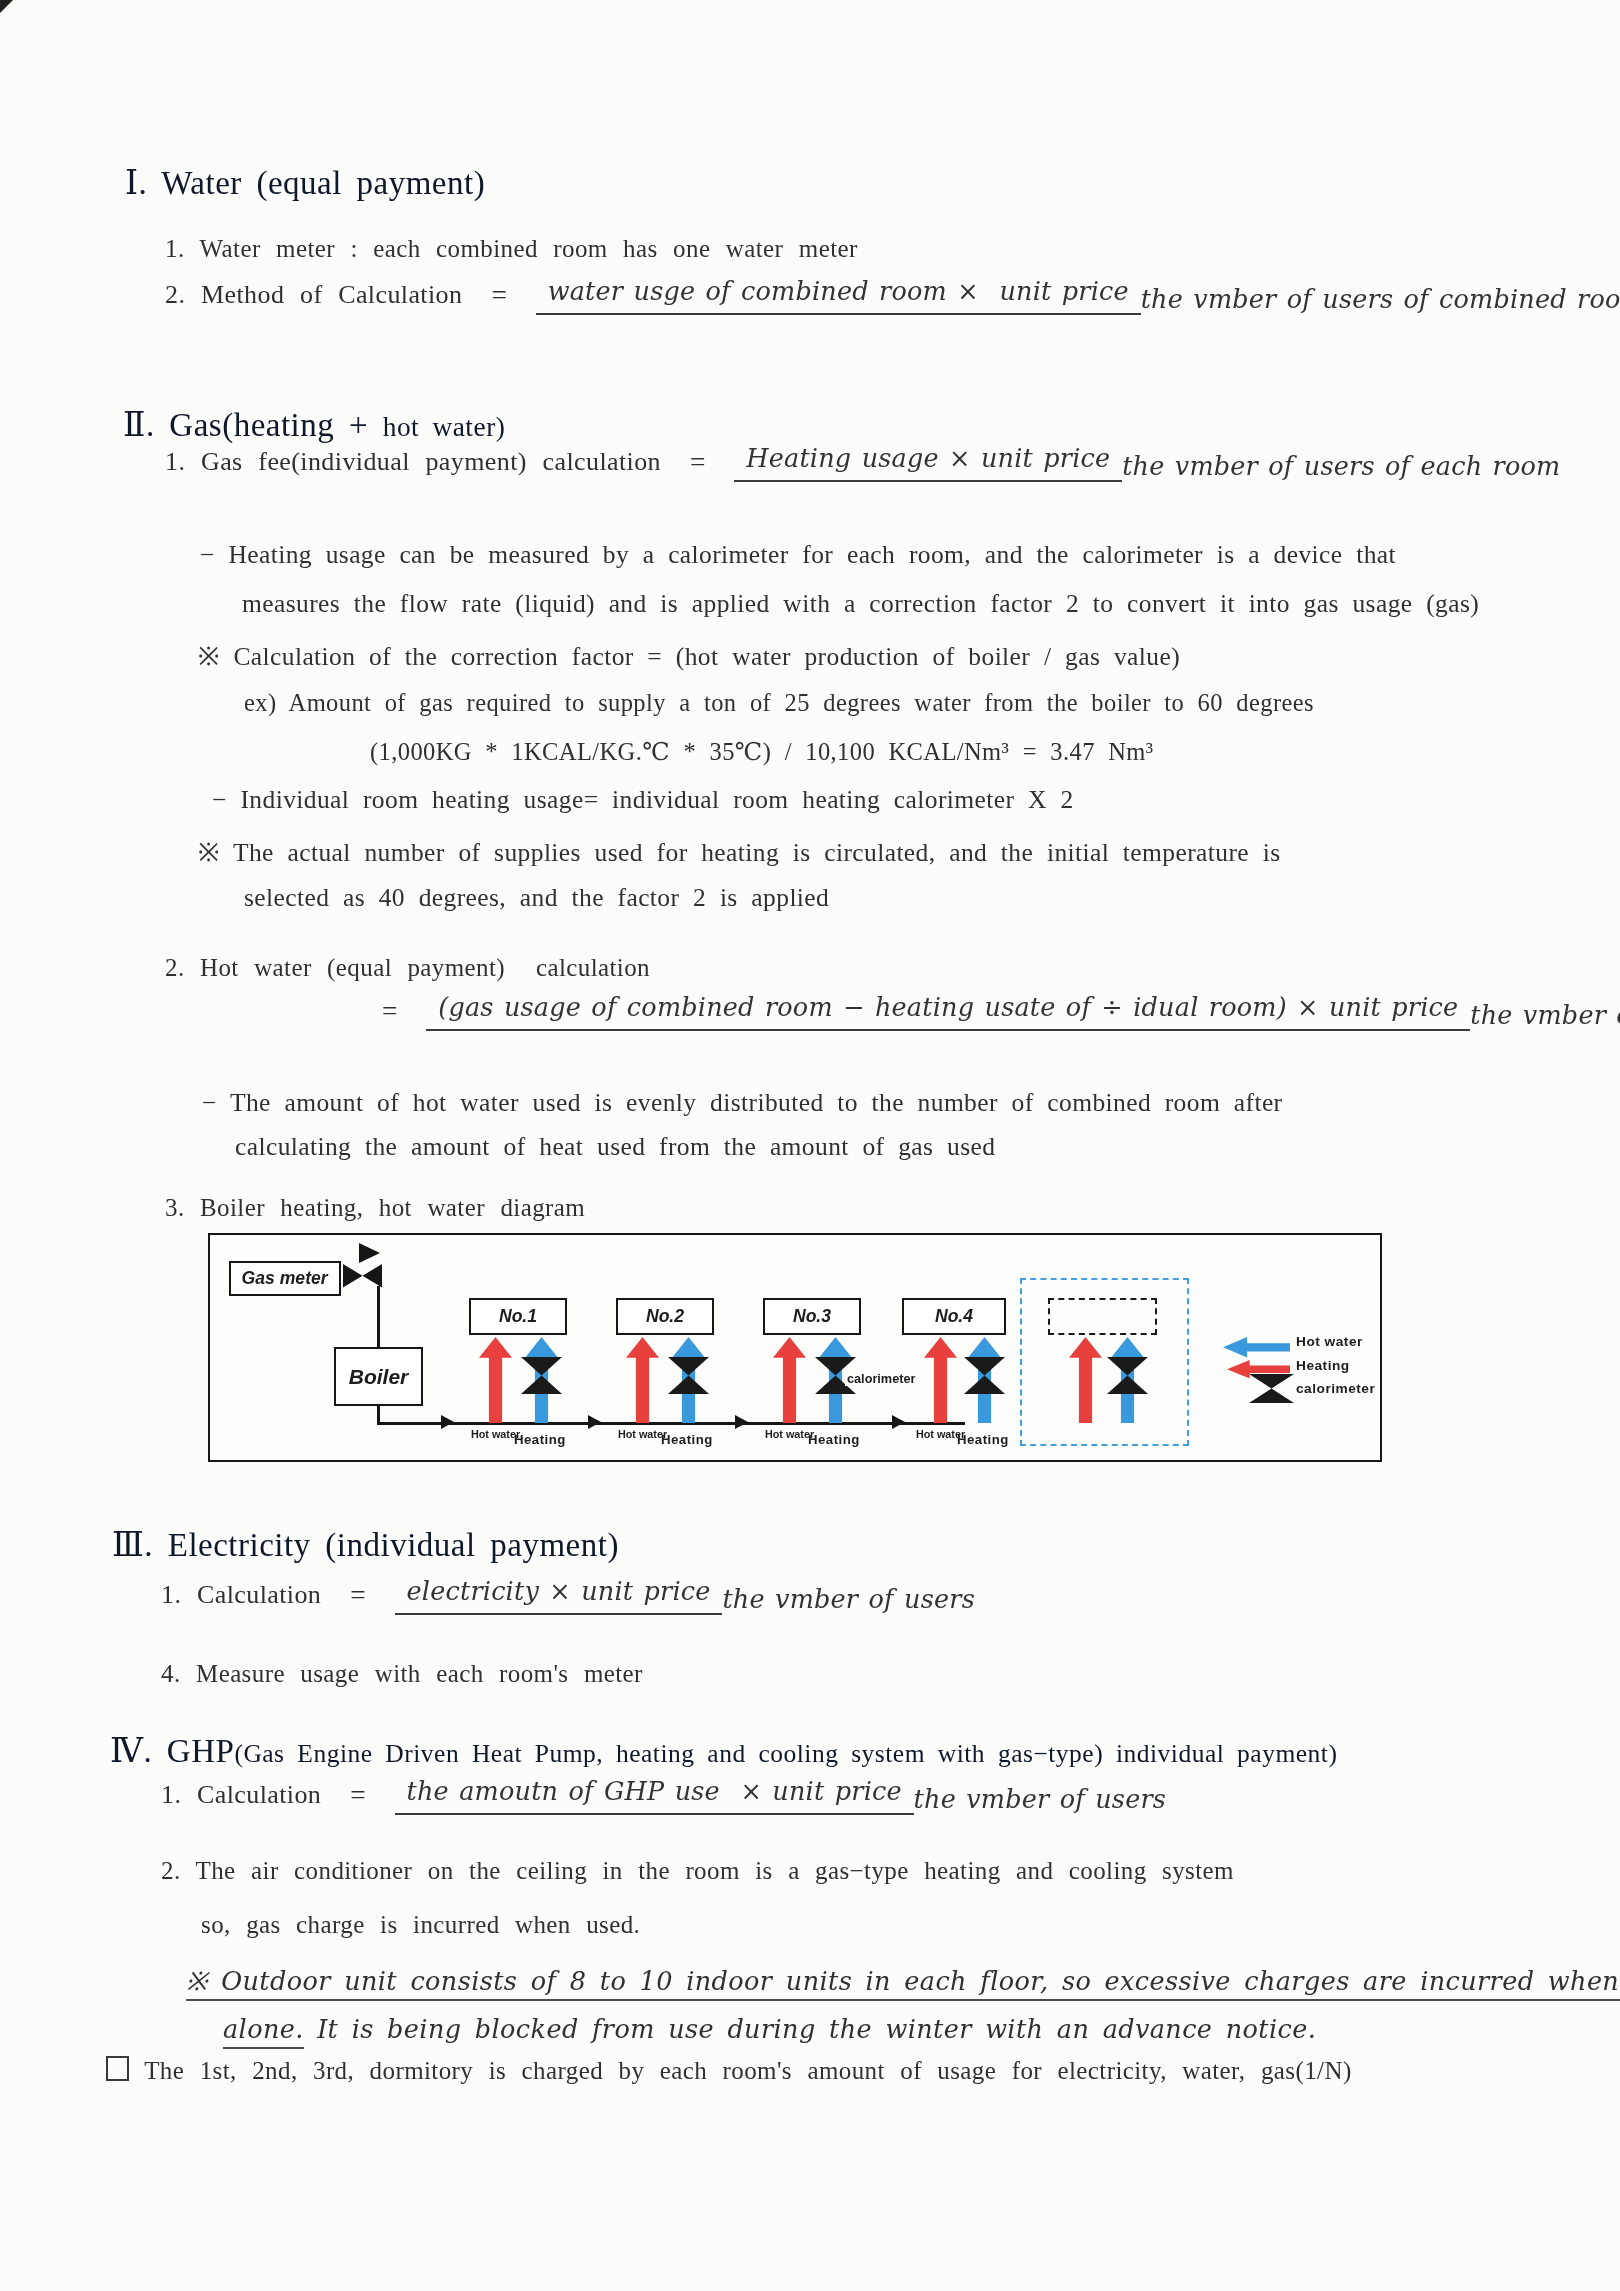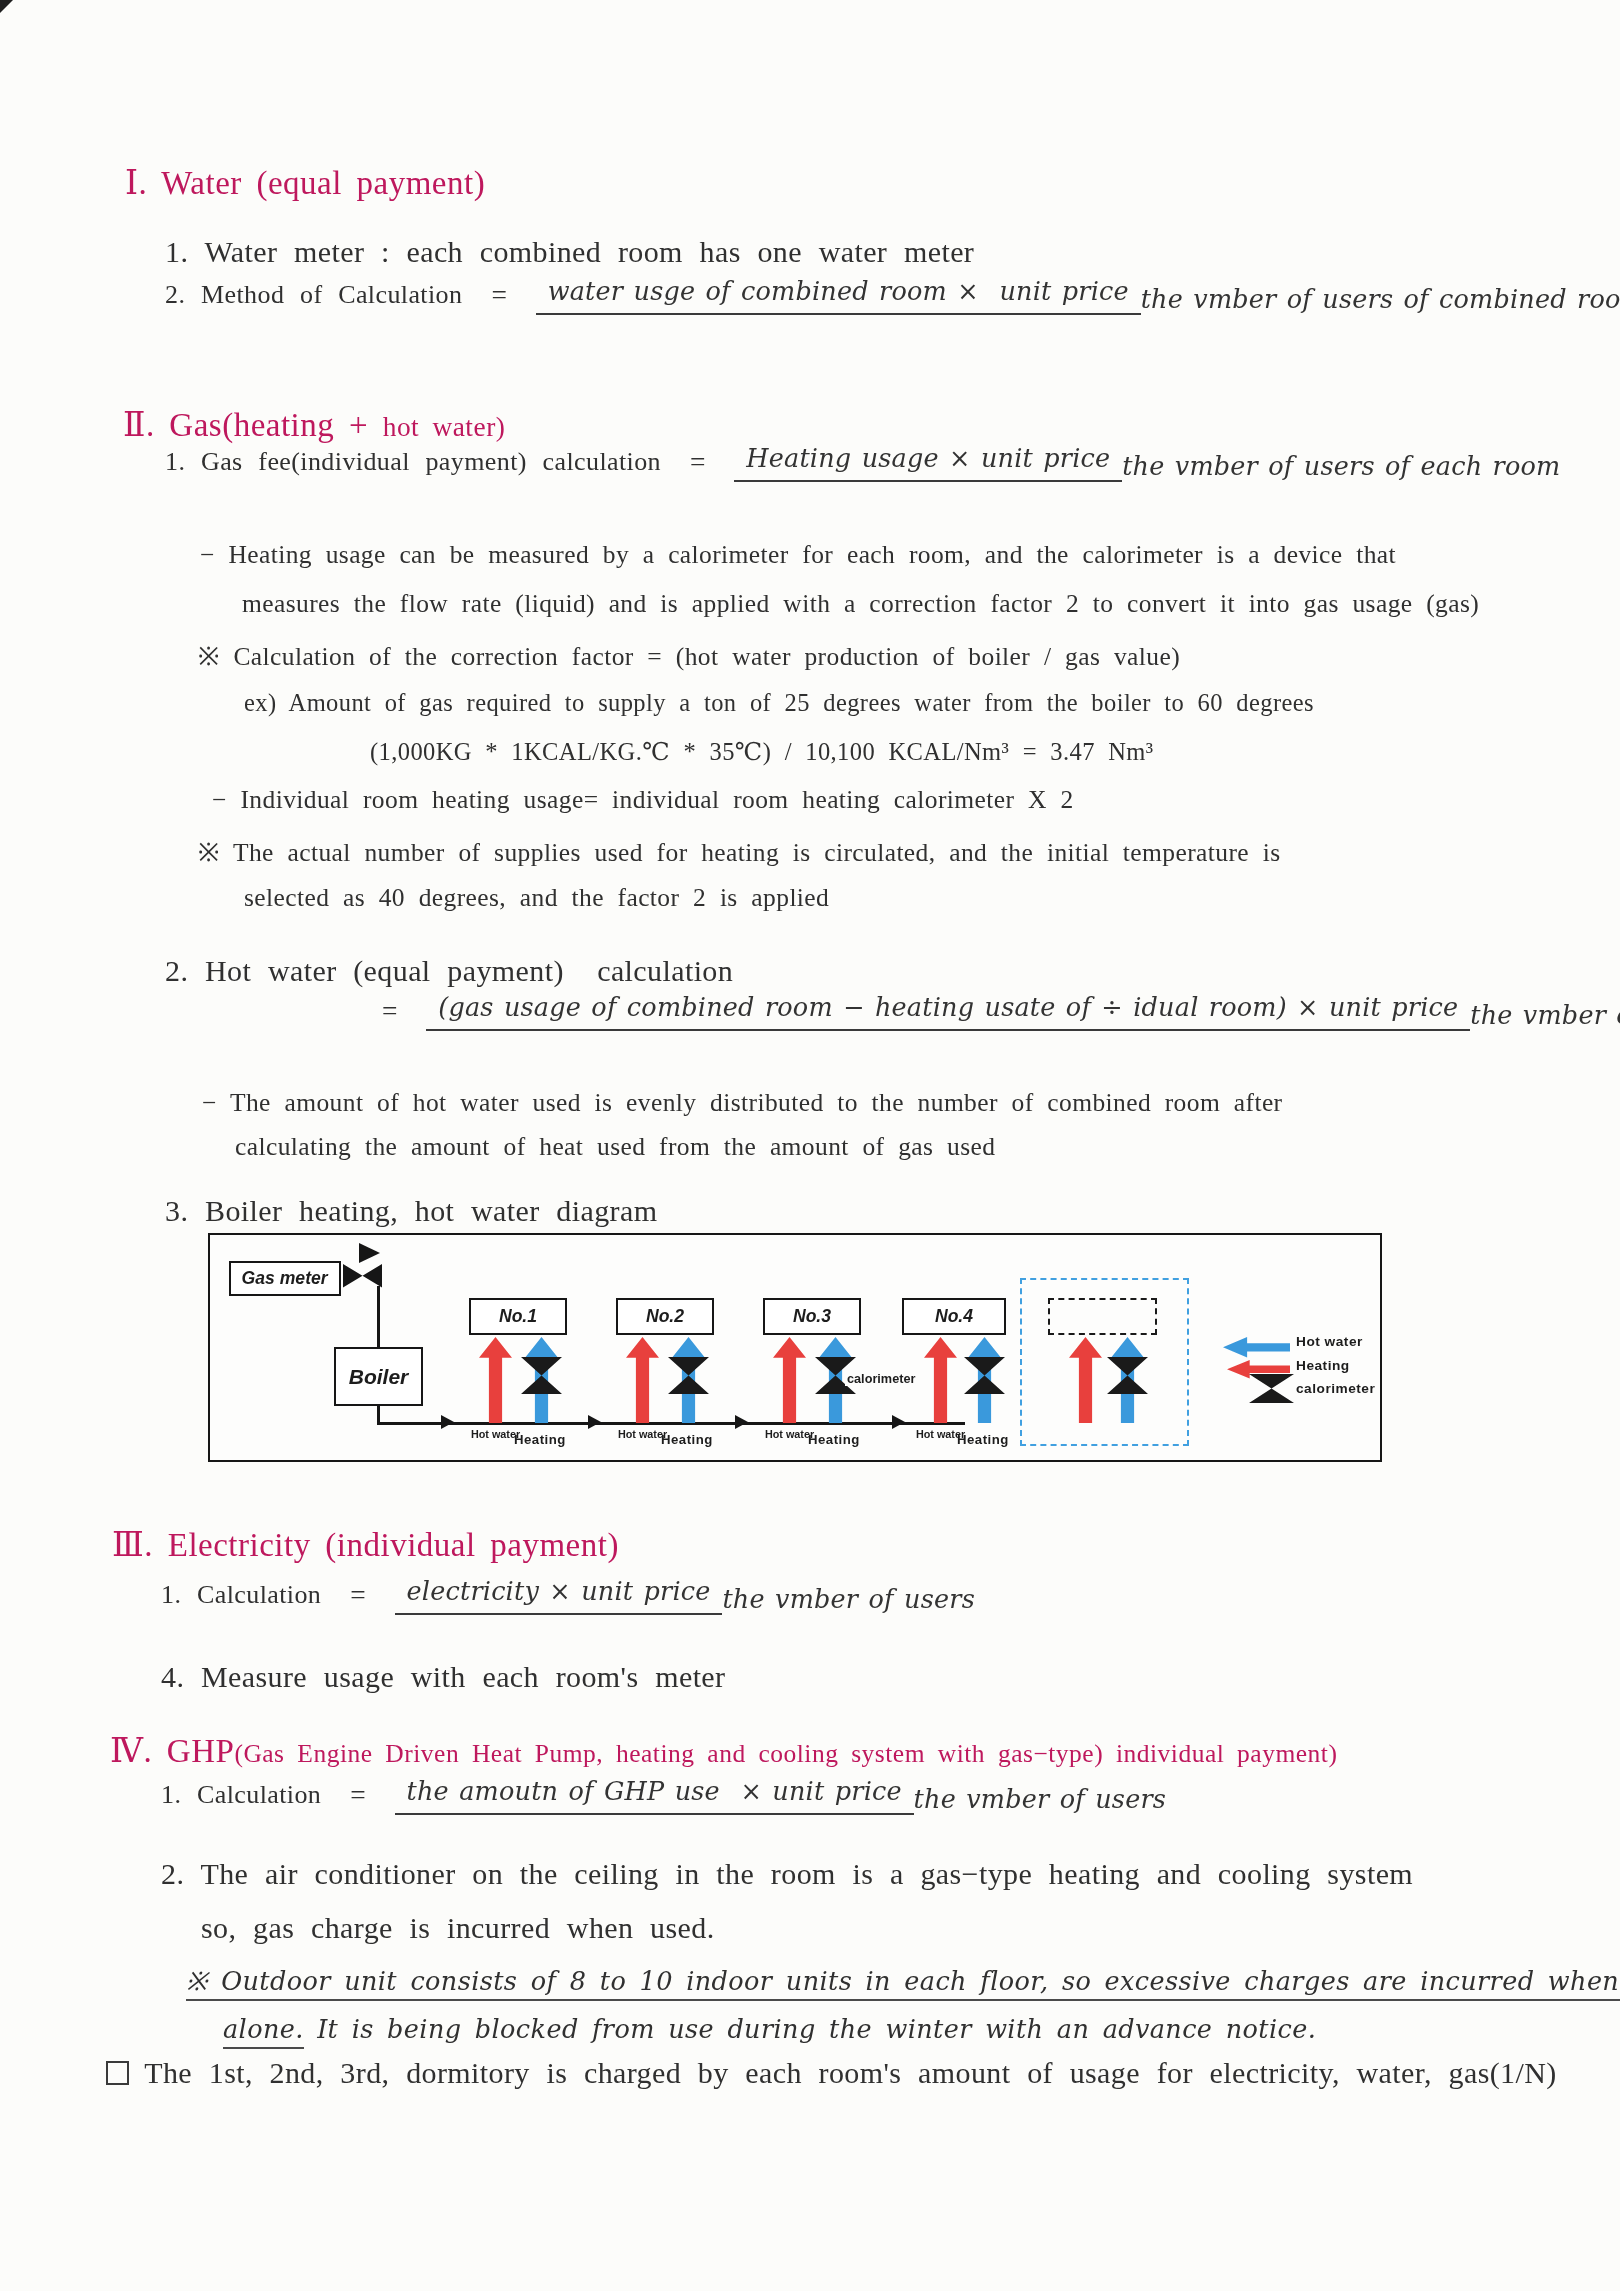--- a/index.html
+++ b/index.html
@@ -6,24 +6,24 @@
   html,body { background:#e9e9e7; }
   .page {
     position:relative; width:1620px; height:2292px;
     background:#fcfcfa; overflow:hidden;
     font-family:"Liberation Serif","DejaVu Serif",serif;
     color:#303030;
   }
   .abs { position:absolute; }
   .corner { width:0; height:0; border-top:13.7px solid #1f1f1f; border-right:13.7px solid transparent; }
 
-  .hd { font-size:33px; color:#be185d; letter-spacing:0.5px; word-spacing:5.9px; white-space:pre; }
+  .hd { font-size:33px; color:#0f172a; letter-spacing:0.5px; word-spacing:5.9px; white-space:pre; }
   .hd-sub { font-size:27.4px; }
   .hd-sub-sm { font-size:25.5px; }
-  .ln { font-size:30px; letter-spacing:0.4px; word-spacing:8.8px; white-space:pre; }
+  .ln { font-size:25px; letter-spacing:0.4px; word-spacing:8.8px; white-space:pre; }
   .sm { font-size:25.5px; word-spacing:6.9px; }
   .it { font-style:italic; font-family:"DejaVu Serif","Liberation Serif",serif; word-spacing:4.9px; }
   .ul { border-bottom:2.5px solid #4a4a4a; padding-bottom:2.9px; }
 
   .frow { display:flex; align-items:center; gap:29px; white-space:pre; }
   .flbl { font-size:26px; letter-spacing:0.4px; word-spacing:8.8px; }
   .feq { font-size:27.4px; }
   .frac { display:inline-flex; flex-direction:row; align-items:center;
           font-style:italic; font-family:"DejaVu Serif","Liberation Serif",serif;
           font-size:25.5px; letter-spacing:0.2px; word-spacing:2px; color:#333; }

